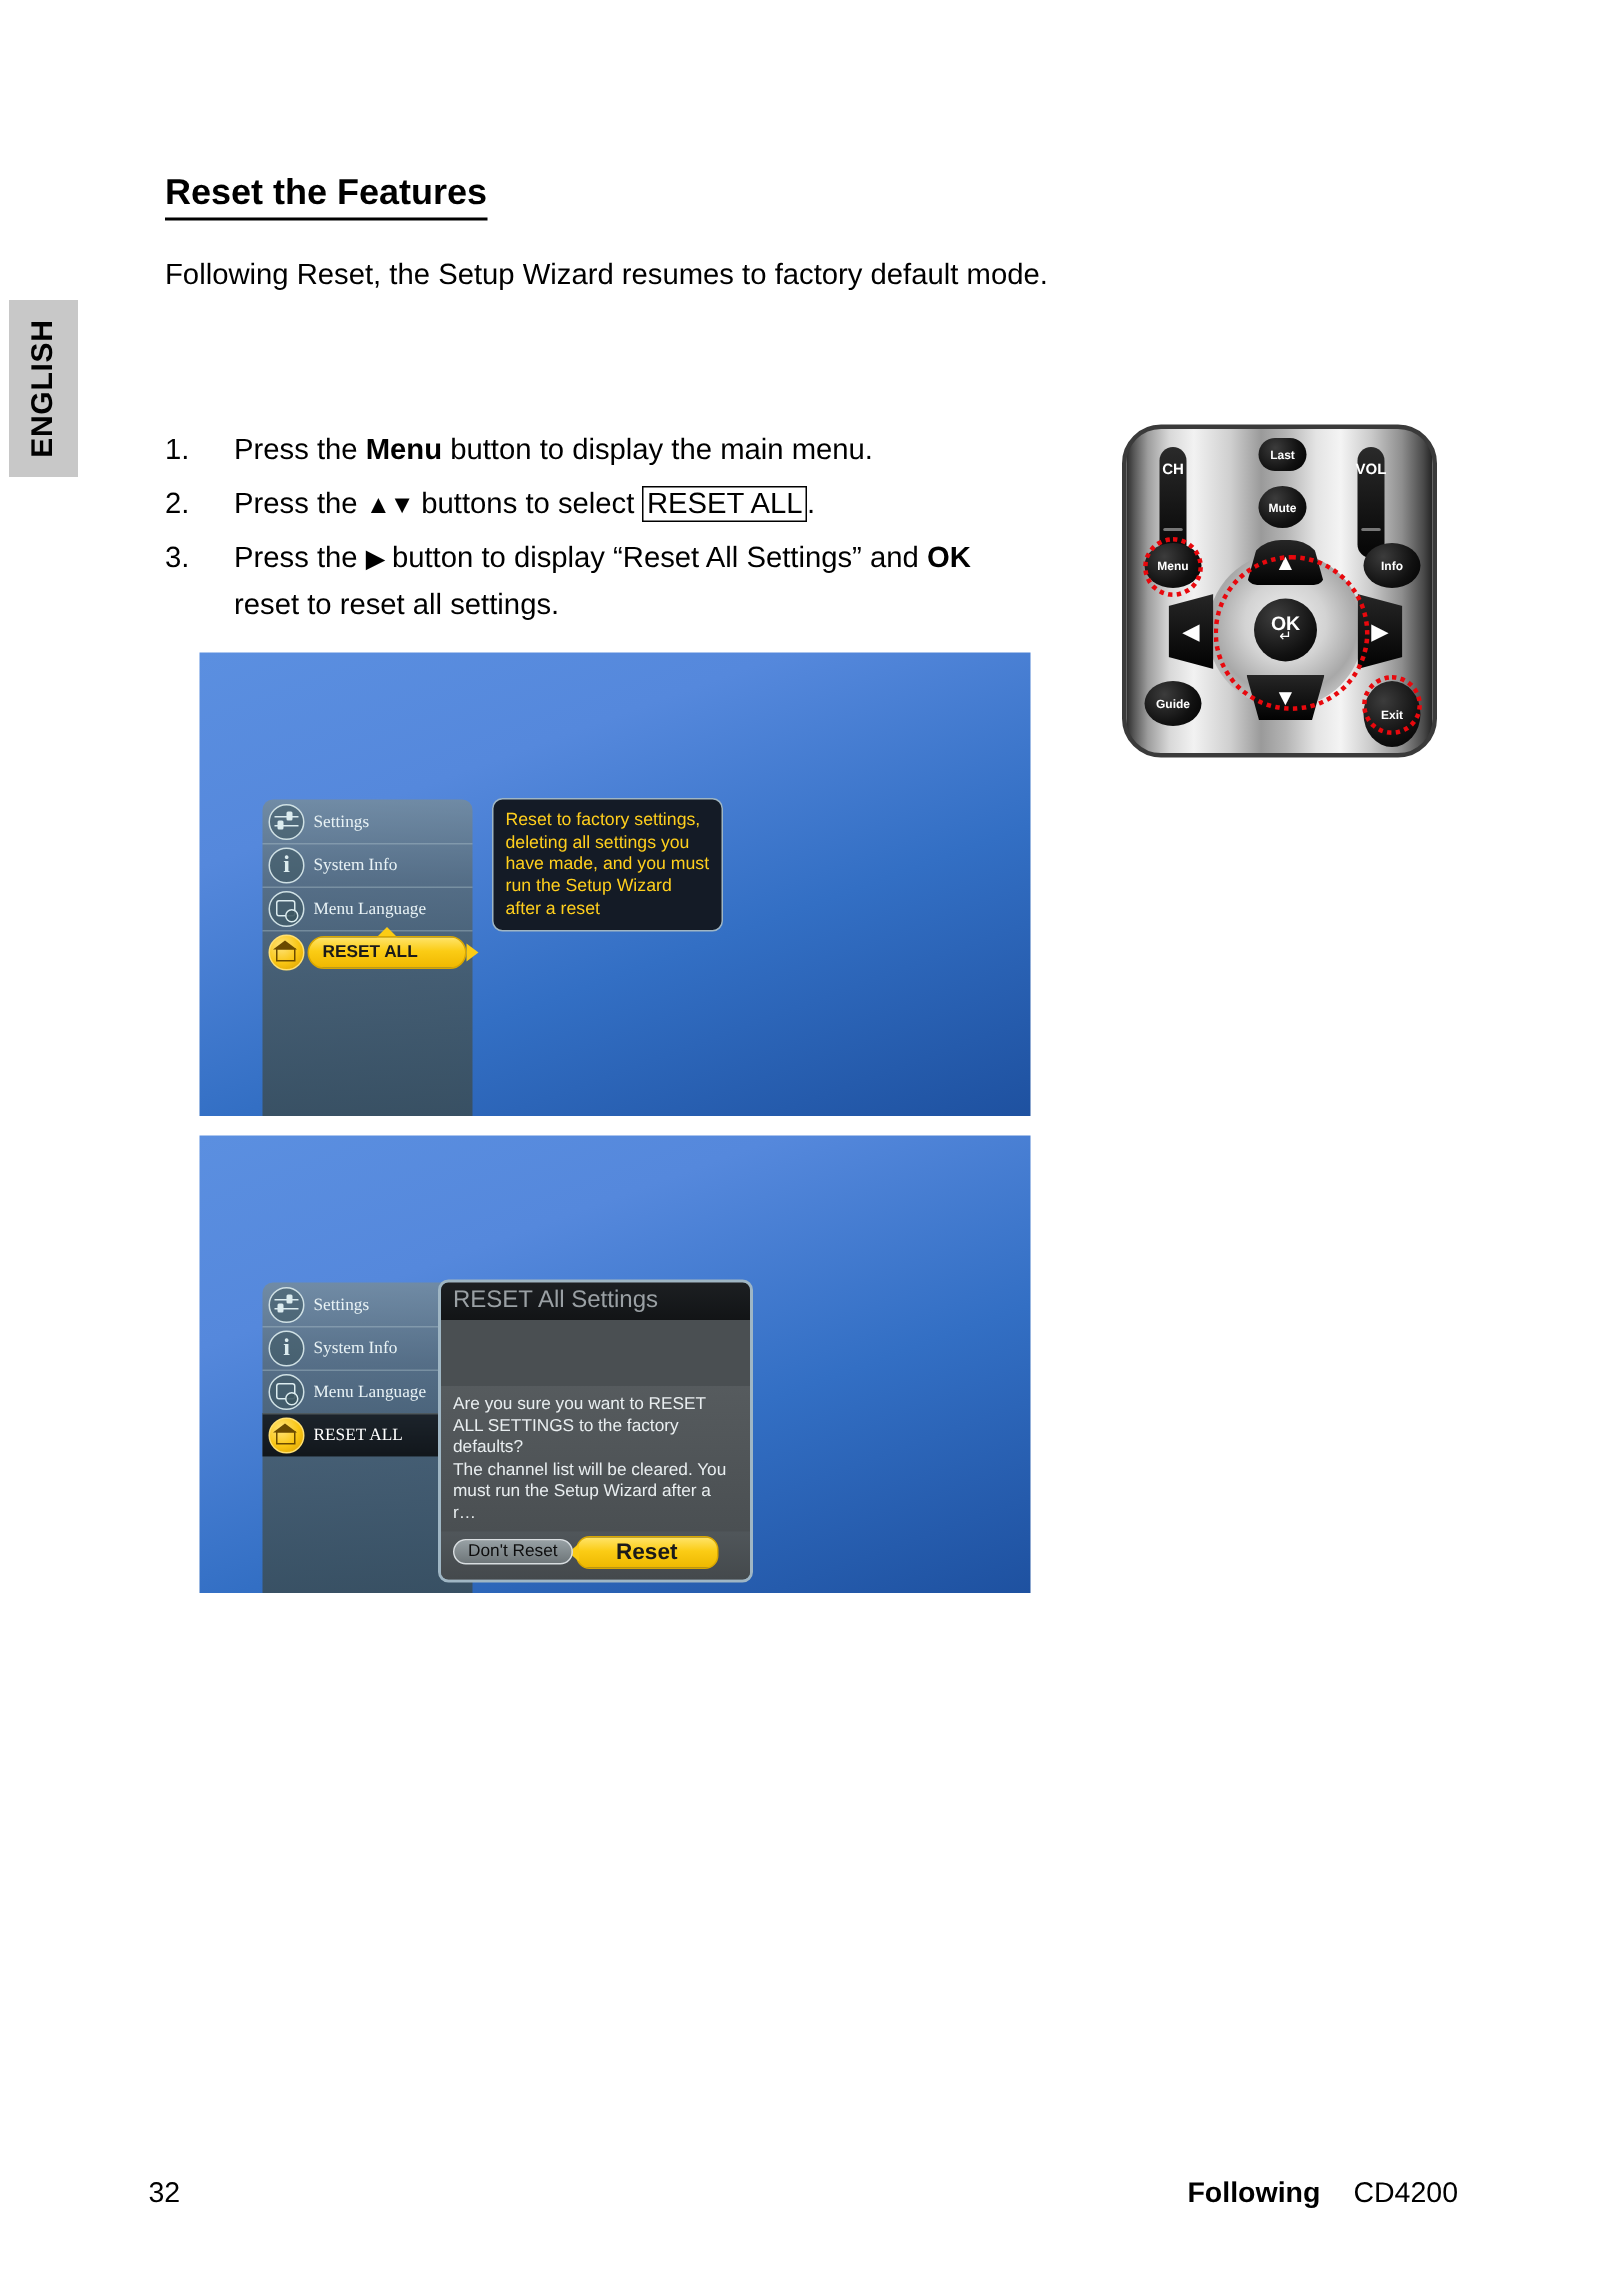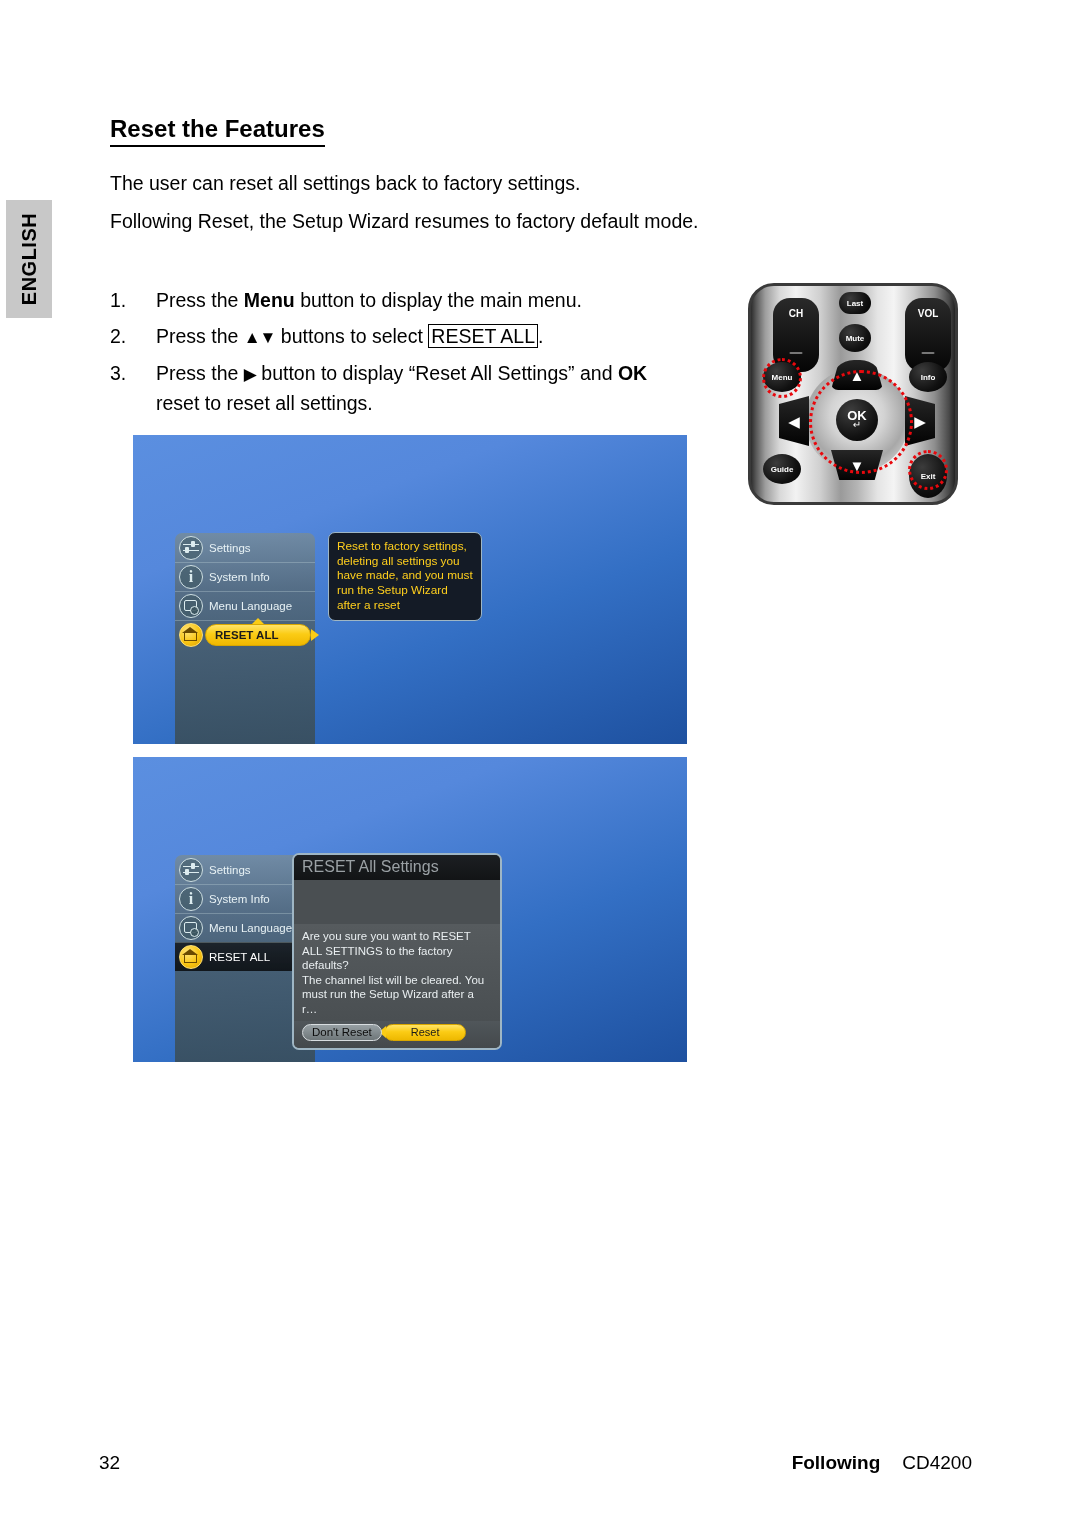--- a/index.html
+++ b/index.html
@@ -112,21 +112,21 @@
     color: #fff;
     display: flex;
     align-items: center;
     justify-content: center;
     font-size: 8px;
     font-weight: bold;
     border-radius: 50%;
   }
   .rm-rocker {
     position: absolute;
-    width: 46px;
+    width: 18px;
     height: 74px;
     border-radius: 17px;
     background: linear-gradient(180deg,#2a2a2a,#050505);
     color: #fff;
     font-size: 10px;
     font-weight: bold;
     display: flex;
     align-items: flex-start;
     justify-content: center;
     padding-top: 10px;
@@ -231,20 +231,21 @@
   #osd-1 .menu-panel { left: 42px; top: 98px; bottom: 0; }
   #osd-2 .menu-panel { left: 42px; top: 98px; bottom: 0; }
 
   .menu-row {
     position: relative;
     height: 29px;
     display: flex;
     align-items: center;
     padding-left: 4px;
     box-sizing: border-box;
+    font-family: Liberation Serif, serif;
   }
   .menu-row + .menu-row { border-top: 1px solid rgba(190,210,215,0.35); }
   .menu-icon {
     width: 22px; height: 22px;
     flex: 0 0 22px;
     border-radius: 50%;
     border: 1.6px solid #cfe0e4;
     background: rgba(60,85,95,0.55);
     position: relative;
     margin-right: 6px;
@@ -429,22 +430,22 @@
     border-bottom: 6px solid transparent;
     border-right: 7px solid #fbcc15;
     margin-left: -3px;
     position: relative;
     z-index: 1;
   }
   .btn-reset {
     background: linear-gradient(180deg,#ffe469,#fbcc15 45%,#eeb800);
     border: 1.5px solid #d9a700;
     border-radius: 9px;
-    font-size: 11px;
-    font-weight: normal;
+    font-size: 15px;
+    font-weight: bold;
     color: #1a1a1a;
     padding: 1px 26px 2px 26px;
     margin-left: -2px;
   }
   .dialog-foot {
     background: #111517;
     color: #c2c9cc;
     font-size: 11.2px;
     line-height: 1.3;
     padding: 3px 8px 5px 8px;
@@ -470,21 +471,20 @@
 </head>
 <body>
 
 <div class="lang-tab">
   <span class="lang-tab-text">ENGLISH</span>
 </div>
 
 <h1 class="page-heading">Reset the Features</h1>
 
 <div class="body-col">
-  <p class="para first">The user can reset all settings back to factory settings.</p>
   <p class="para">
     <span>Following Reset, the Setup Wizard resumes to factory default</span>
     <span>mode.</span>
   </p>
 </div>
 
 <div class="steps">
 
   <div class="step">
     <span class="step-num">1.</span>

